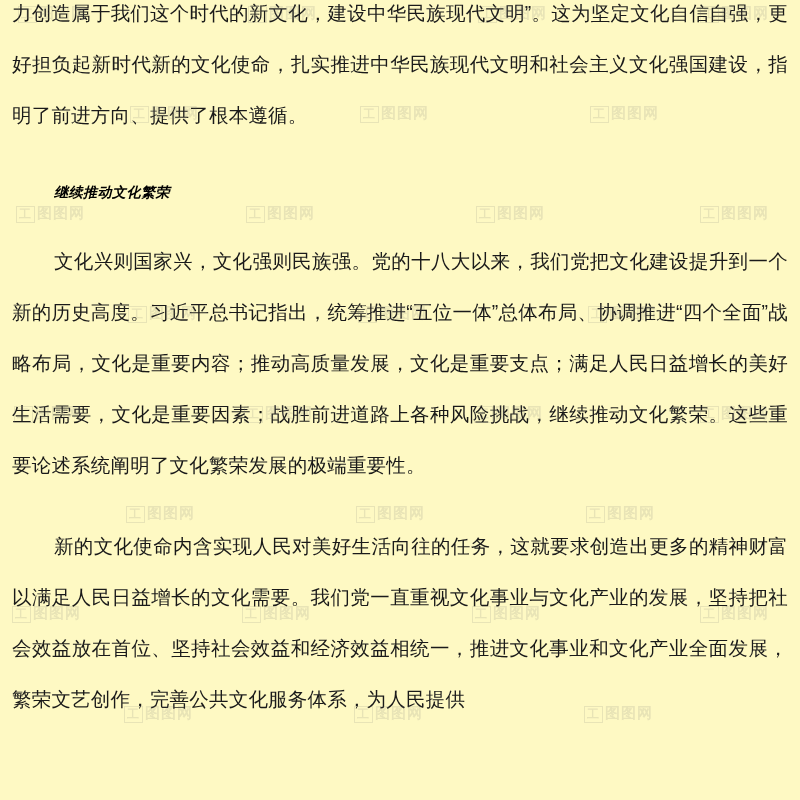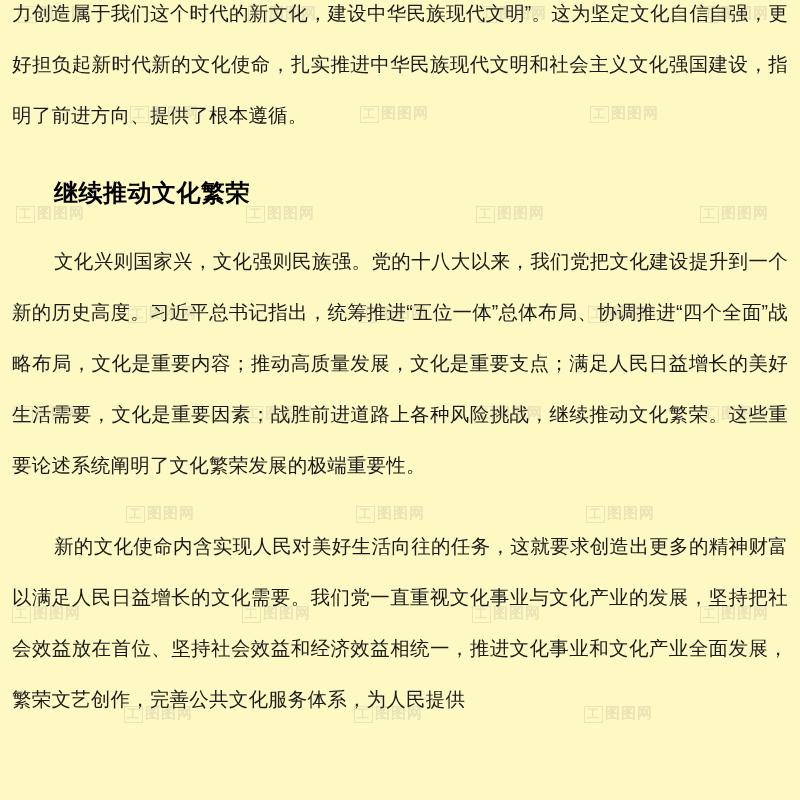--- a/index.html
+++ b/index.html
@@ -41,27 +41,28 @@
     margin: 0;
     word-break: break-all;
   }
   .para.indent {
     text-indent: 42px;
   }
   .para.first-cut {
     margin-top: -12px;
   }
   .heading {
-    font-size: 24px;
+    font-size: 14px;
     line-height: 51px;
     font-weight: bold;
     color: #000000;
     margin: 0;
     text-indent: 42px;
     letter-spacing: 0.5px;
+    font-style: italic;
   }
   .spacer-sm { height: 18px; }
   .spacer-md { height: 26px; }
   .spacer-lg { height: 30px; }
 
   
   .wm-layer {
     position: absolute;
     left: 0;
     top: 0;

